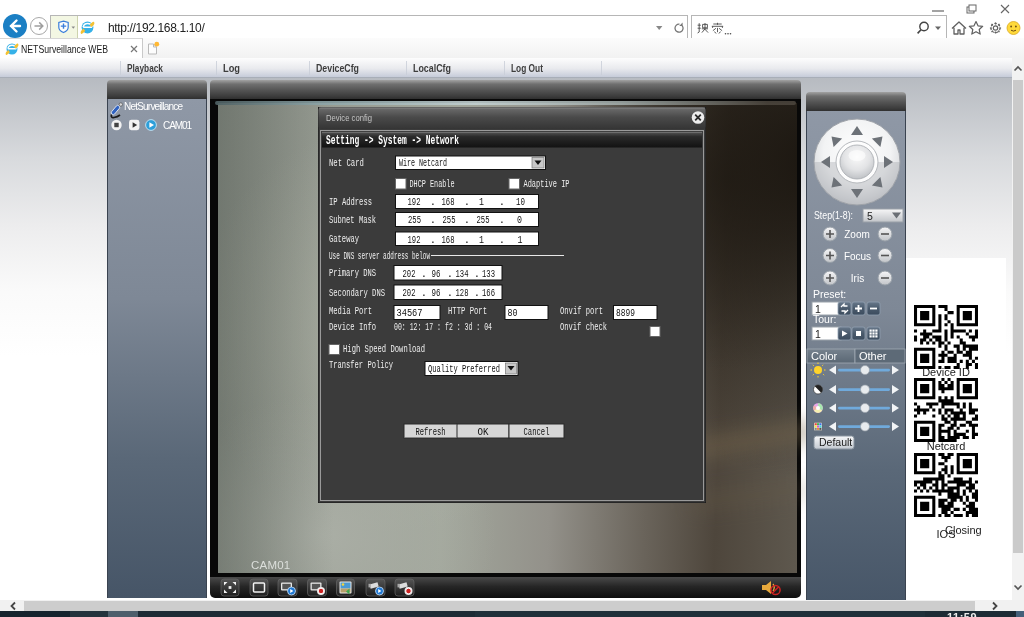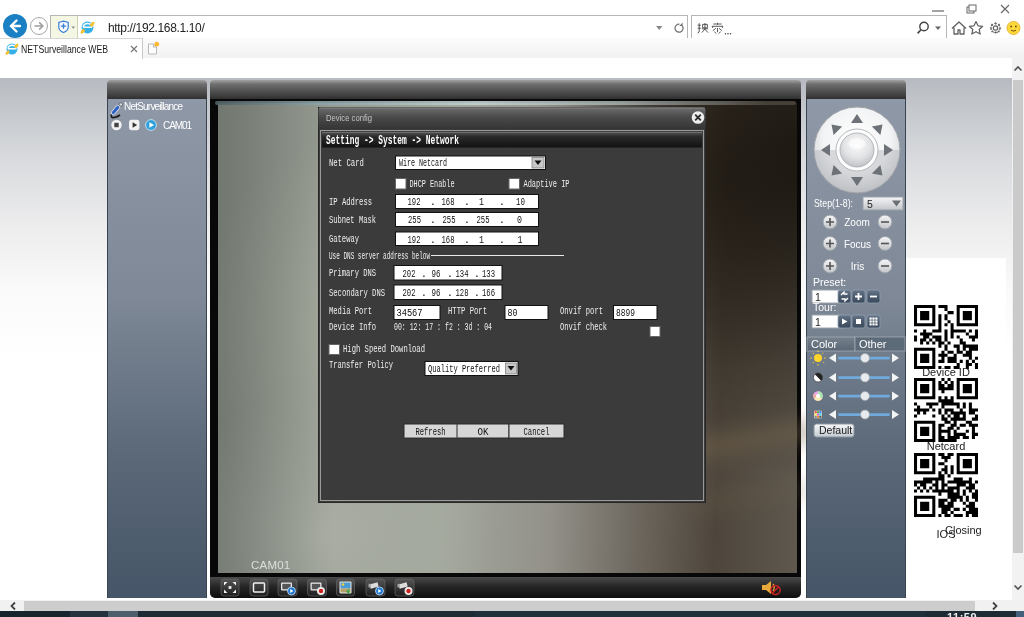--- a/index.html
+++ b/index.html
@@ -32,21 +32,21 @@
   linear-gradient(90deg, rgba(78,86,78,0.45) 0%, rgba(78,86,78,0.3) 7%, rgba(78,86,78,0) 20%),
   radial-gradient(40% 40% at 18% 92%, rgba(172,176,167,0.9), rgba(172,176,167,0) 75%),
   radial-gradient(62% 85% at 104% 12%, rgba(25,20,14,0.97), rgba(25,20,14,0) 80%),
   radial-gradient(32% 48% at 88% 16%, rgba(38,32,24,0.7), rgba(38,32,24,0) 85%),
   radial-gradient(46% 58% at 30% 48%, rgba(175,179,166,0.85), rgba(175,179,166,0) 75%),
   linear-gradient(92deg,#8e938b 0%,#a2a79c 40%,#93918a 58%,#6a645b 74%,#4e463c 86%,#5e584e 100%);}
 #camlabel{left:41px;top:460px;font-size:11.5px;color:#dcdfdb;letter-spacing:0.2px;}
 #vtoolbar{left:0px;top:499px;width:591px;height:21px;border-radius:0 0 5px 5px;
  background:linear-gradient(#4a4a4a,#262626 45%,#0e0e0e);}
 
-#rpanel{left:806px;top:0;width:100px;height:520px;}
+#rpanel{left:806px;top:12px;width:100px;height:520px;}
 
 #vscroll{left:1012px;top:-20px;width:12px;height:542px;background:#f2f2f2;}
 #vthumb{left:1013px;top:2px;width:10px;height:473px;background:#cacaca;}
 #hscroll{left:0;top:522px;width:1024px;height:12px;background:#f1f1f1;}
 #hthumb{left:24px;top:523px;width:951px;height:10px;background:#cdcdcd;}
 #taskbar{left:0;top:611px;width:1024px;height:6px;background:#1d2b35;}
 .qrlab{font-size:11px;color:#1c1c1c;}
 </style>
 </head>
 <body>
@@ -136,20 +136,34 @@
     <svg class="abs" style="left:0px;top:38px;" width="142" height="20" viewBox="0 0 142 20">
       <text x="21" y="14.5" font-size="11" fill="#1a1a1a" font-family="Liberation Sans, sans-serif" textLength="87" lengthAdjust="spacingAndGlyphs">NETSurveillance WEB</text>
     </svg>
     <svg class="abs" style="left:129px;top:44px;" width="10" height="10" viewBox="0 0 10 10">
       <path d="M2 2l6 6M8 2l-6 6" stroke="#777" stroke-width="1.2"></path>
     </svg>
     <svg class="abs" style="left:146px;top:41px;" width="14" height="15" viewBox="0 0 14 15">
       <path d="M2.5 3v10h8V6l-3-3z" fill="#fdfdfd" stroke="#b9b9b9" stroke-width="1"></path>
       <path d="M7.5 3v3h3" fill="none" stroke="#b9b9b9"></path>
       <circle cx="10.8" cy="3.2" r="2.4" fill="#ffb834"></circle>
+    </svg>
+  </div>
+  <div id="menubar" class="abs">
+    <svg class="abs" style="left:0;top:0;" width="1024" height="20" viewBox="0 0 1024 20">
+      <g font-size="10.5" font-weight="bold" fill="#3d3d3d" font-family="Liberation Sans, sans-serif">
+        <text x="127" y="14" textLength="36" lengthAdjust="spacingAndGlyphs">Playback</text>
+        <text x="223" y="14" textLength="17" lengthAdjust="spacingAndGlyphs">Log</text>
+        <text x="316" y="14" textLength="43" lengthAdjust="spacingAndGlyphs">DeviceCfg</text>
+        <text x="413" y="14" textLength="38" lengthAdjust="spacingAndGlyphs">LocalCfg</text>
+        <text x="511" y="14" textLength="32" lengthAdjust="spacingAndGlyphs">Log Out</text>
+      </g>
+      <g stroke="#c9ced8" stroke-width="1" opacity="0.8">
+        <path d="M120.5 3v14M216.5 3v14M309.5 3v14M406.5 3v14M504.5 3v14M601.5 3v14"></path>
+      </g>
     </svg>
   </div>
   <div id="page" class="abs">
 
     <div id="lpanel" class="abs">
       <div class="hdrbar abs" style="left:0;width:100px;"></div>
       <div class="panelbody abs" style="left:0;width:100px;border-left:1px solid #3a4350;border-right:1px solid #3a4350;box-sizing:border-box;"></div>
       <svg id="treestuff" class="abs" style="left:0;top:21px;" width="100" height="60" viewBox="0 0 100 60">
 
         <g transform="translate(3,4)">

